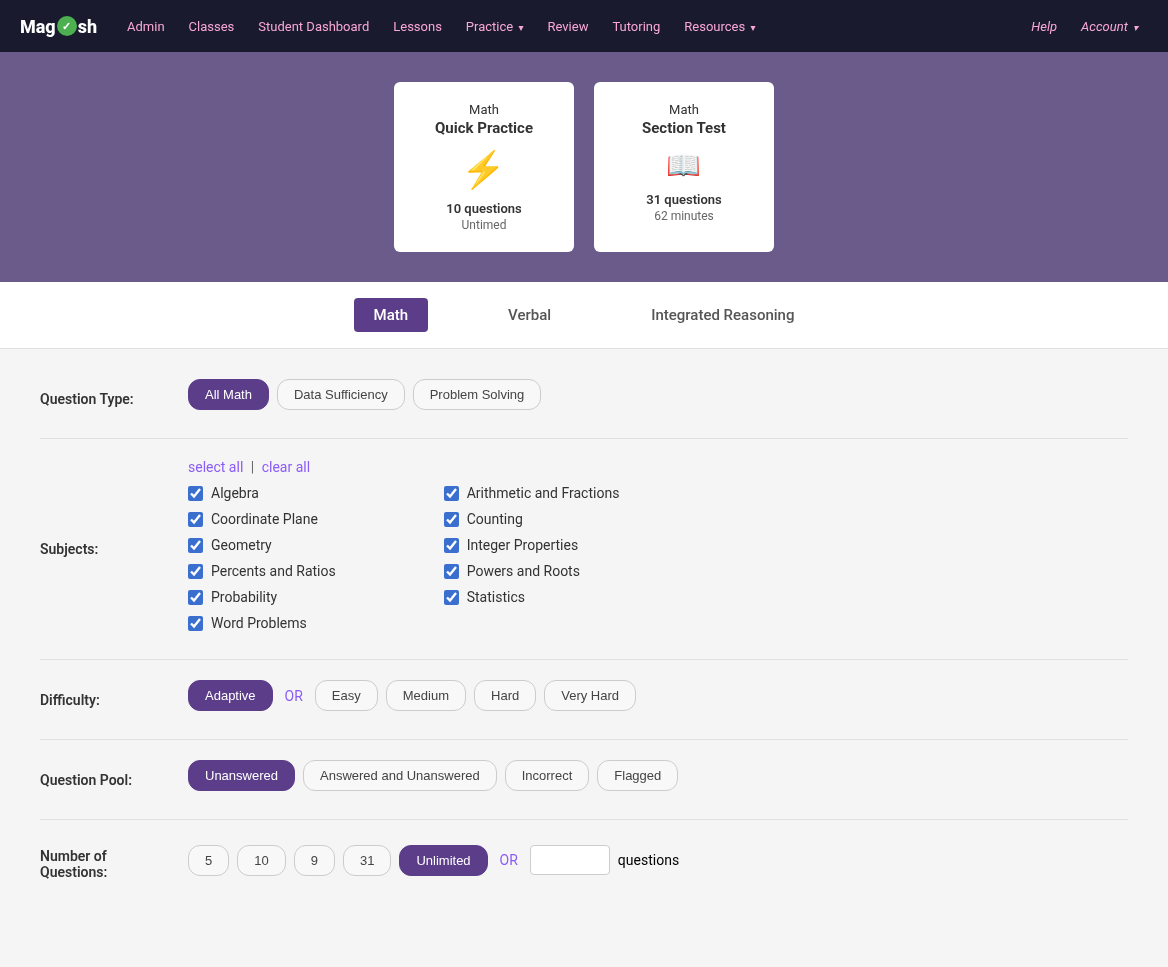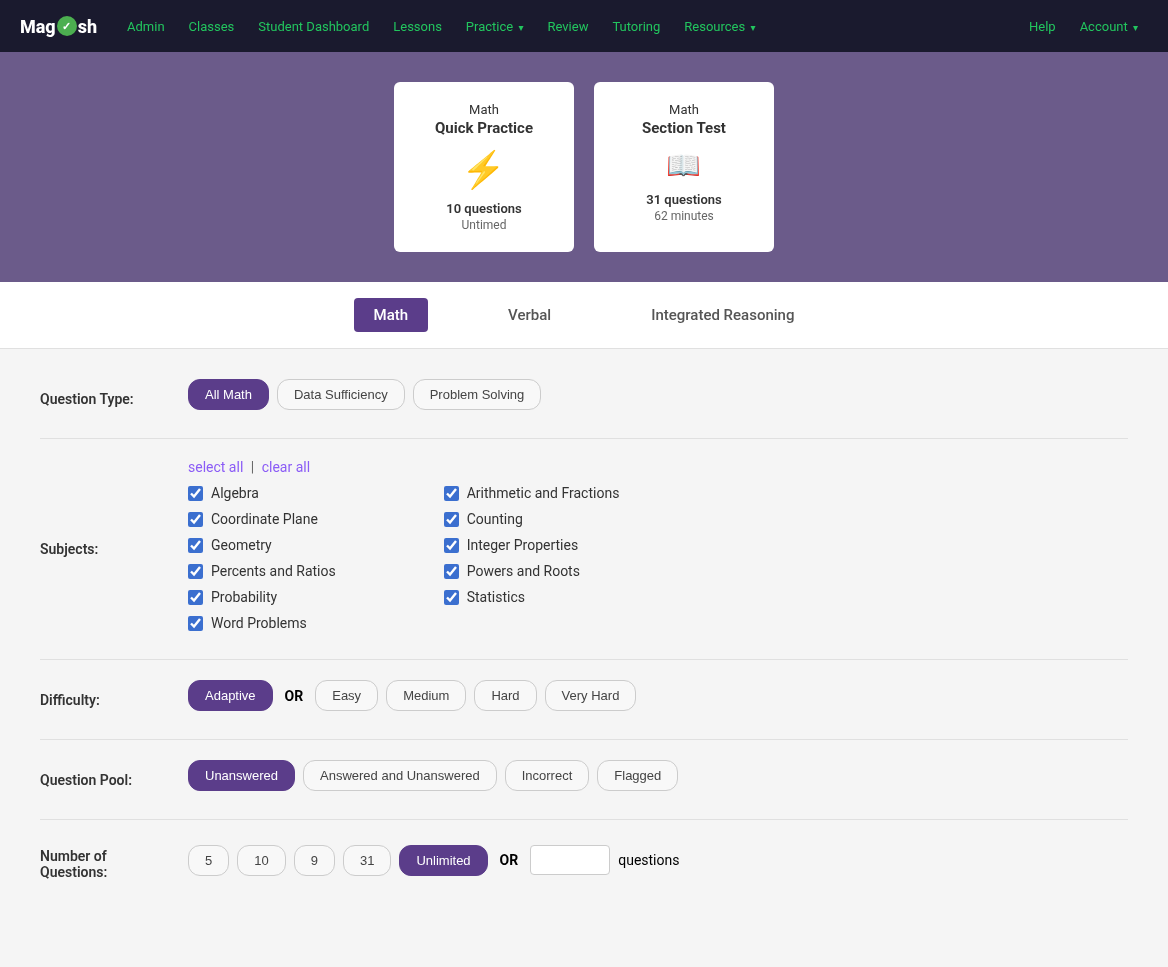--- a/index.html
+++ b/index.html
@@ -13,33 +13,34 @@
       padding: 0 20px;
       height: 52px;
       gap: 4px;
     }
     .navbar-brand {
       display: flex;
       align-items: center;
       margin-right: 16px;
     }
     .navbar-link {
-      color: #22c55e;
+      color: #f9a8d4;
       text-decoration: none;
       padding: 6px 10px;
       font-size: 13px;
       border-radius: 3px;
       cursor: pointer;
       white-space: nowrap;
     }
     .navbar-right {
       margin-left: auto;
       display: flex;
       align-items: center;
       gap: 4px;
+      font-style: italic;
     }
     .dropdown-arrow { font-size: 10px; margin-left: 2px; }
 
     
     .hero {
       background: #6b5b8a;
       padding: 30px 20px;
       display: flex;
       justify-content: center;
       gap: 20px;
@@ -171,22 +172,22 @@
       color: #8b5cf6;
       cursor: pointer;
       text-decoration: none;
       font-size: 14px;
     }
     .separator { color: #666; margin: 0 4px; }
 
     
     .or-text {
       font-size: 14px;
-      font-weight: 700;
-      color: #000000;
+      font-weight: 400;
+      color: #8b5cf6;
       padding: 0 4px;
     }
 
     
     
     .num-questions-input {
       border: 1px solid #ccc;
       border-radius: 4px;
       padding: 6px 10px;
       width: 80px;

